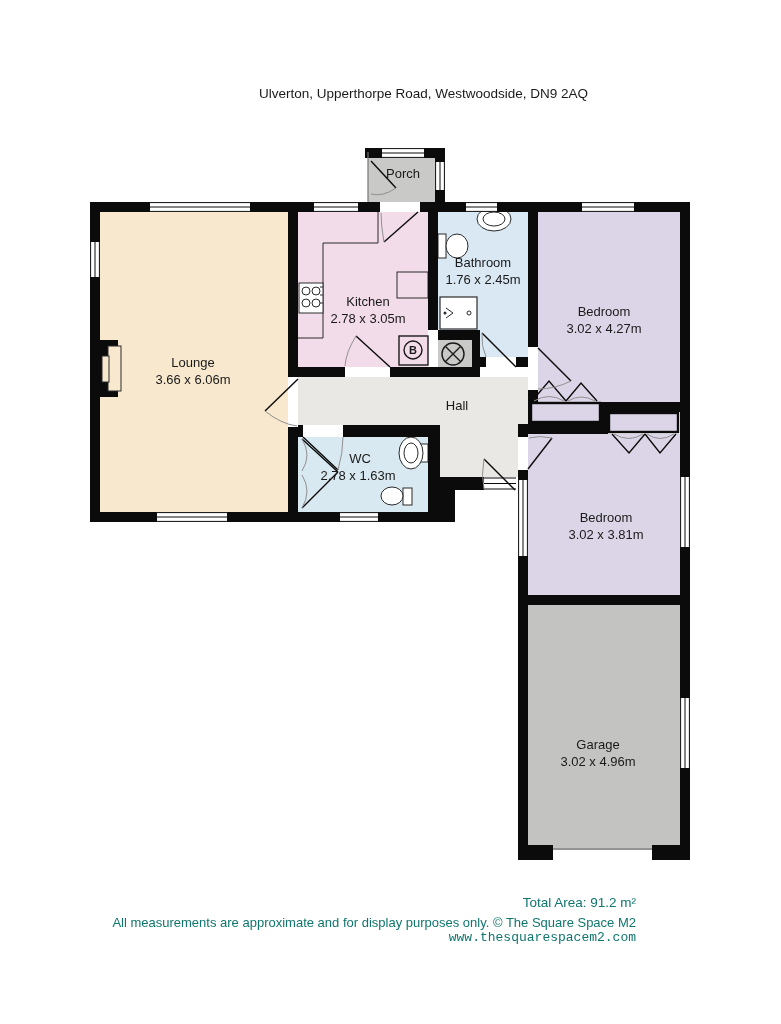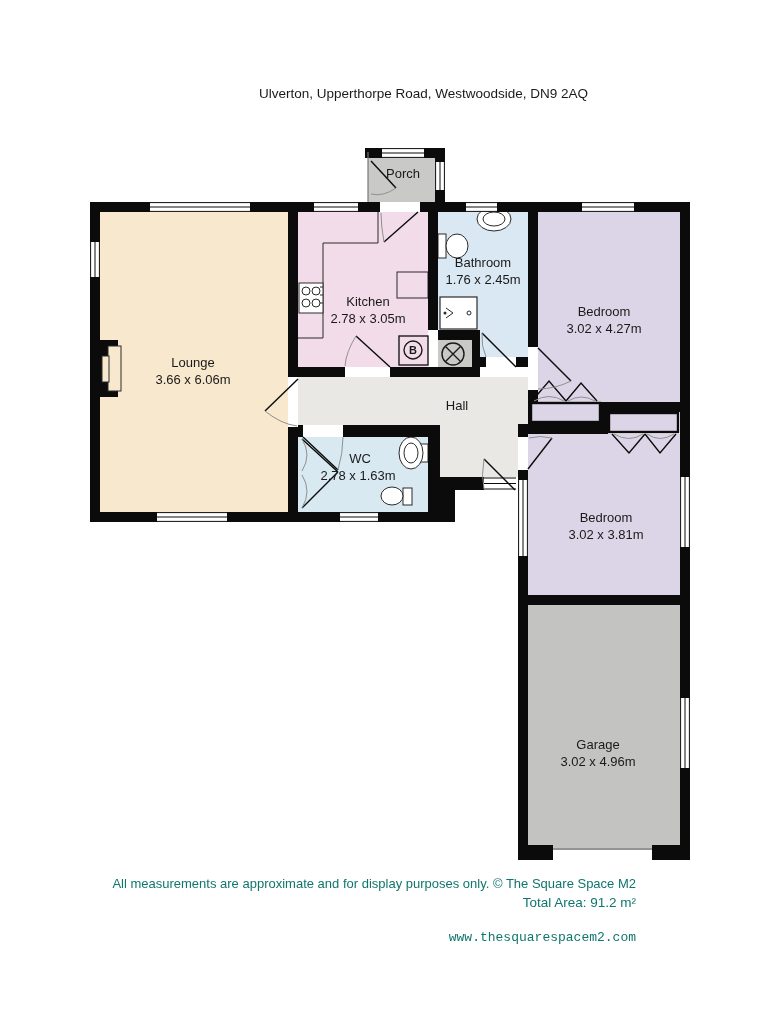--- a/index.html
+++ b/index.html
@@ -2,21 +2,21 @@
 <html><head>
 <meta charset="utf-8">
 <style>
   html,body{margin:0;padding:0;background:#ffffff;}
   .page{position:relative;width:781px;height:1024px;background:#fff;overflow:hidden;
         font-family:"Liberation Sans", sans-serif;color:#1a1a1a;}
   .title{position:absolute;top:86px;left:0;width:781px;text-align:center;
          font-size:13.5px;color:#1a1a1a;margin-left:33px;}
   .footer{position:absolute;left:0;width:636px;text-align:right;color:#0f766e;}
   .footer.total{top:895px;font-size:13.5px;}
-  .footer.disclaimer{top:876px;font-size:13px;}
+  .footer.disclaimer{top:915px;font-size:13px;}
   .footer.website{top:930px;font-size:13px;font-family:Liberation Mono, monospace;}
   svg{position:absolute;top:0;left:0;}
   svg text{font-family:"Liberation Sans", sans-serif;font-size:13px;fill:#1a1a1a;}
   svg text.sym{font-size:11px;font-weight:bold;}
   .wall{fill:#0b0b0b;}
   .thin{stroke:#2a2a2a;stroke-width:1;fill:none;}
   .leaf{stroke:#0b0b0b;stroke-width:1.4;fill:none;}
   .swing{stroke:#909090;stroke-width:1;fill:none;}
   .winline{stroke:#0b0b0b;stroke-width:1;}
   .fixture{fill:#ffffff;stroke:#2a2a2a;stroke-width:1;}

